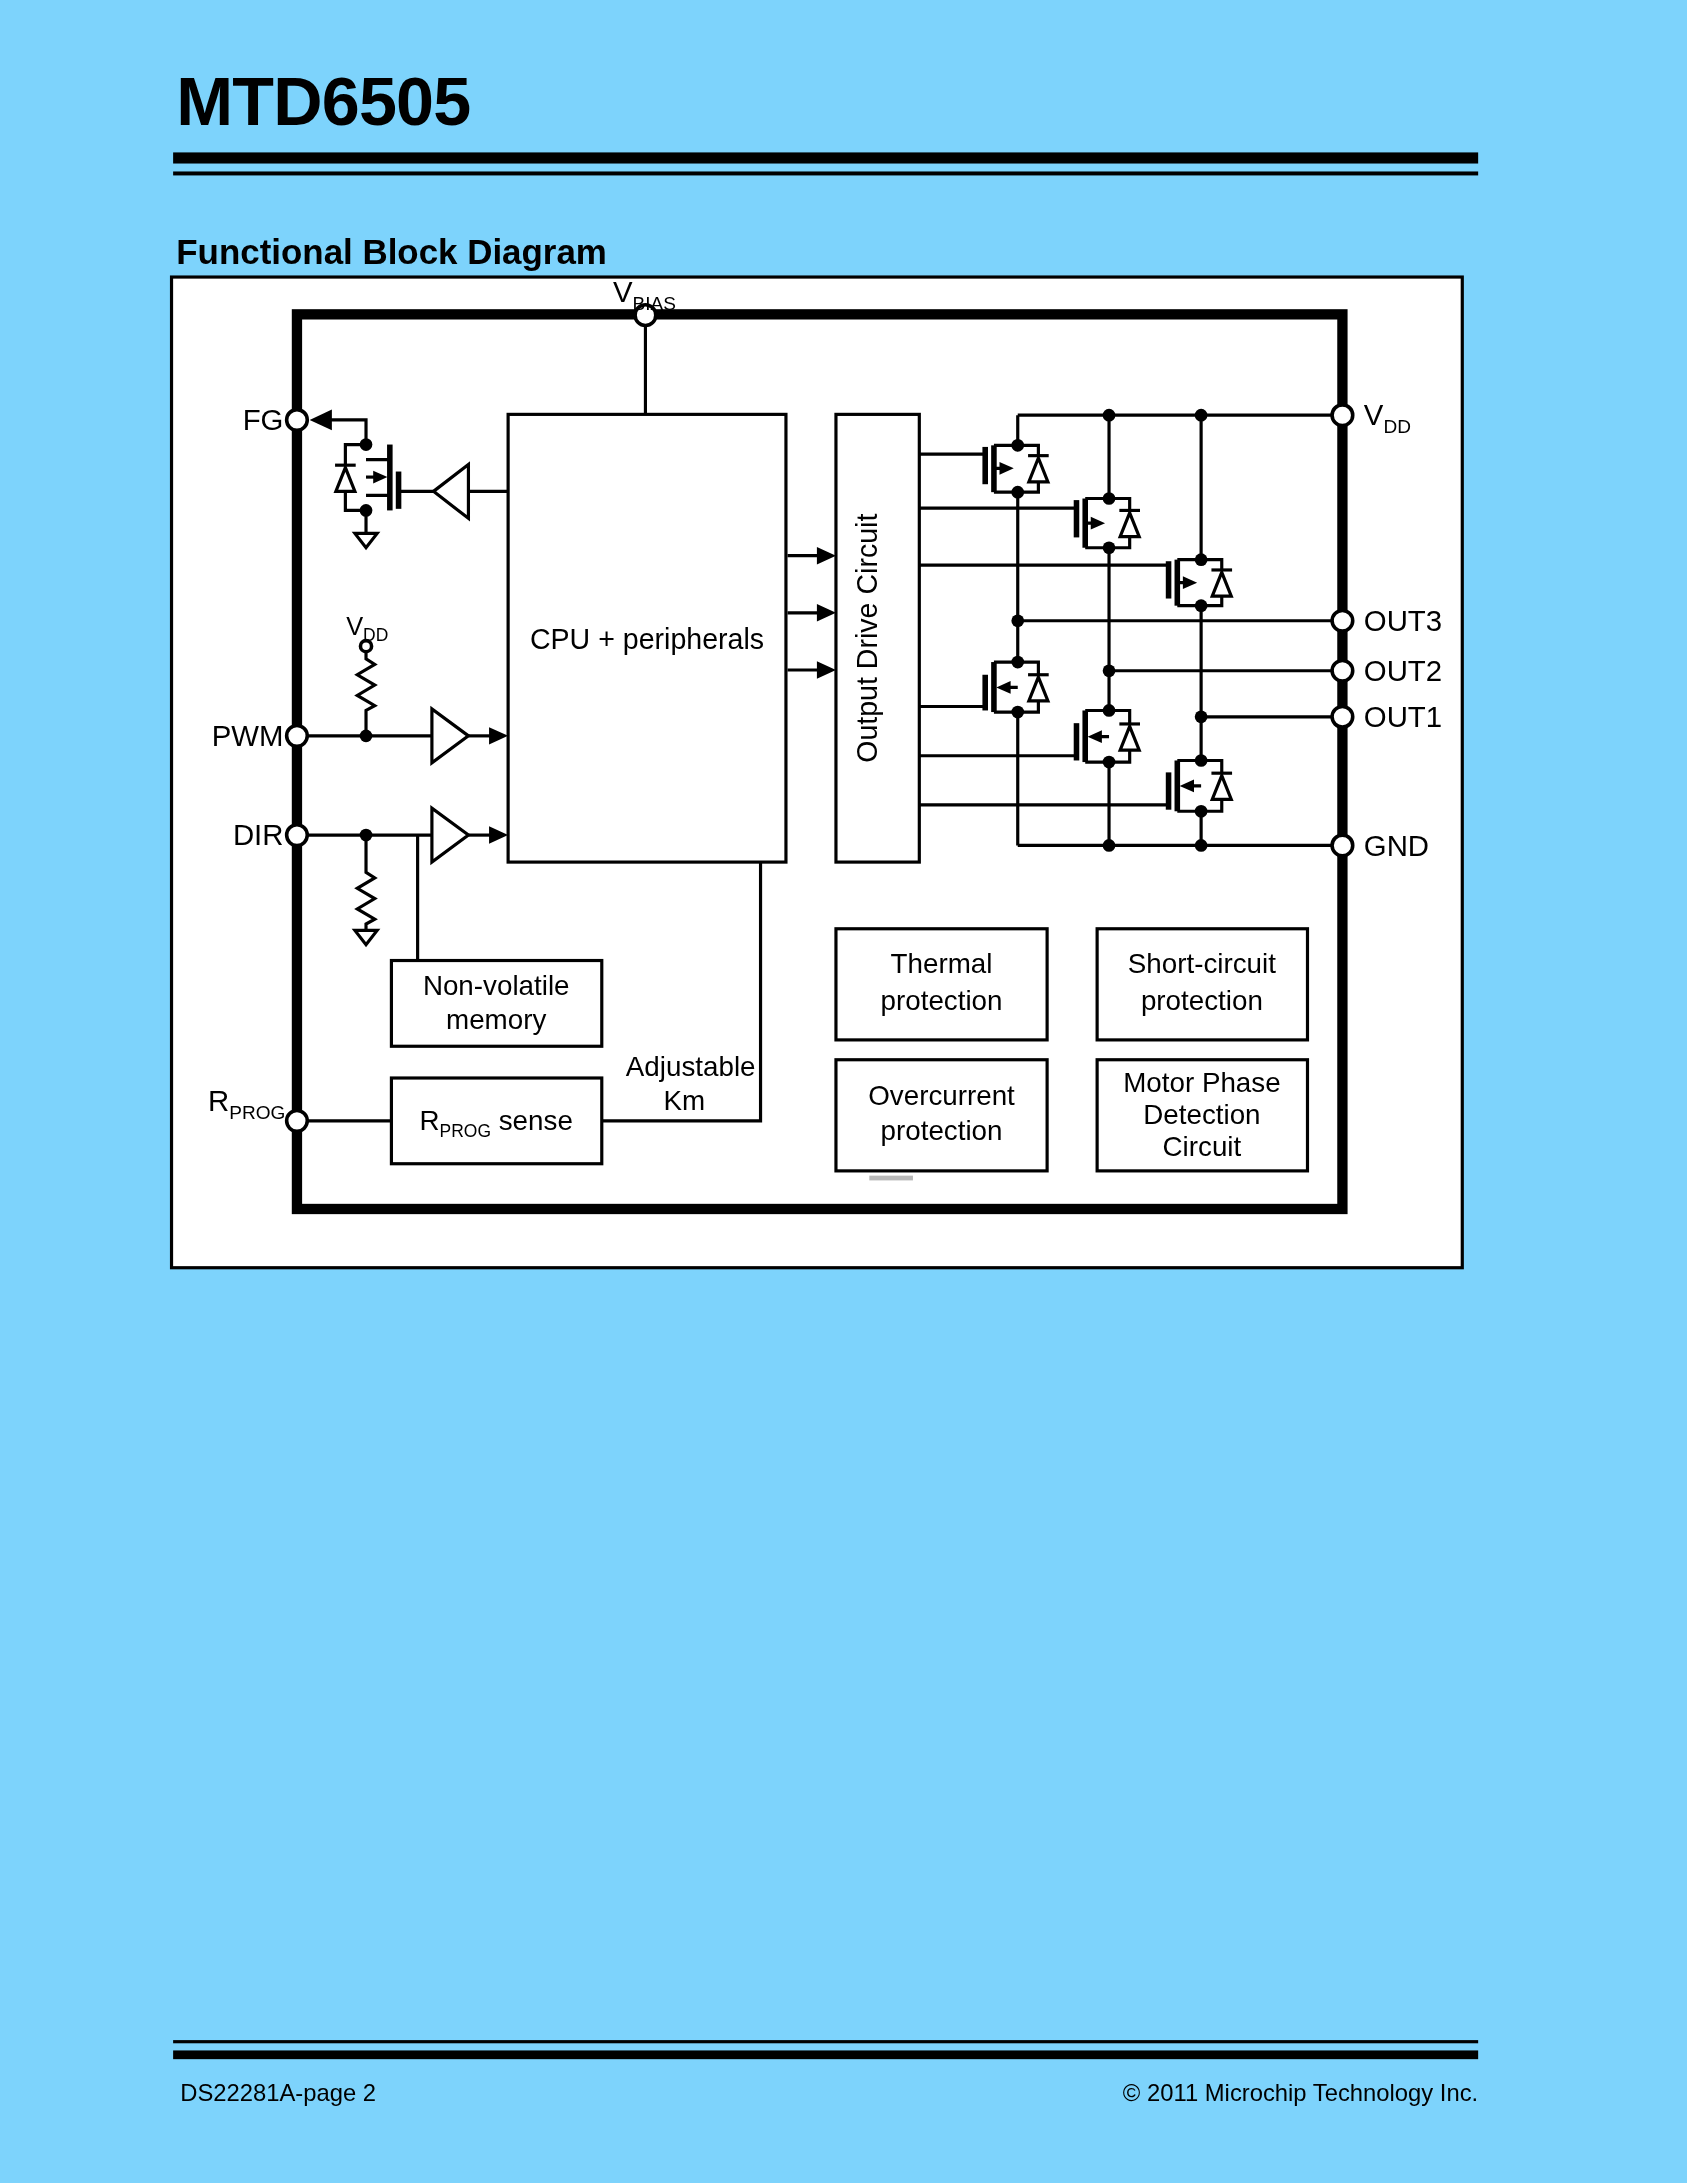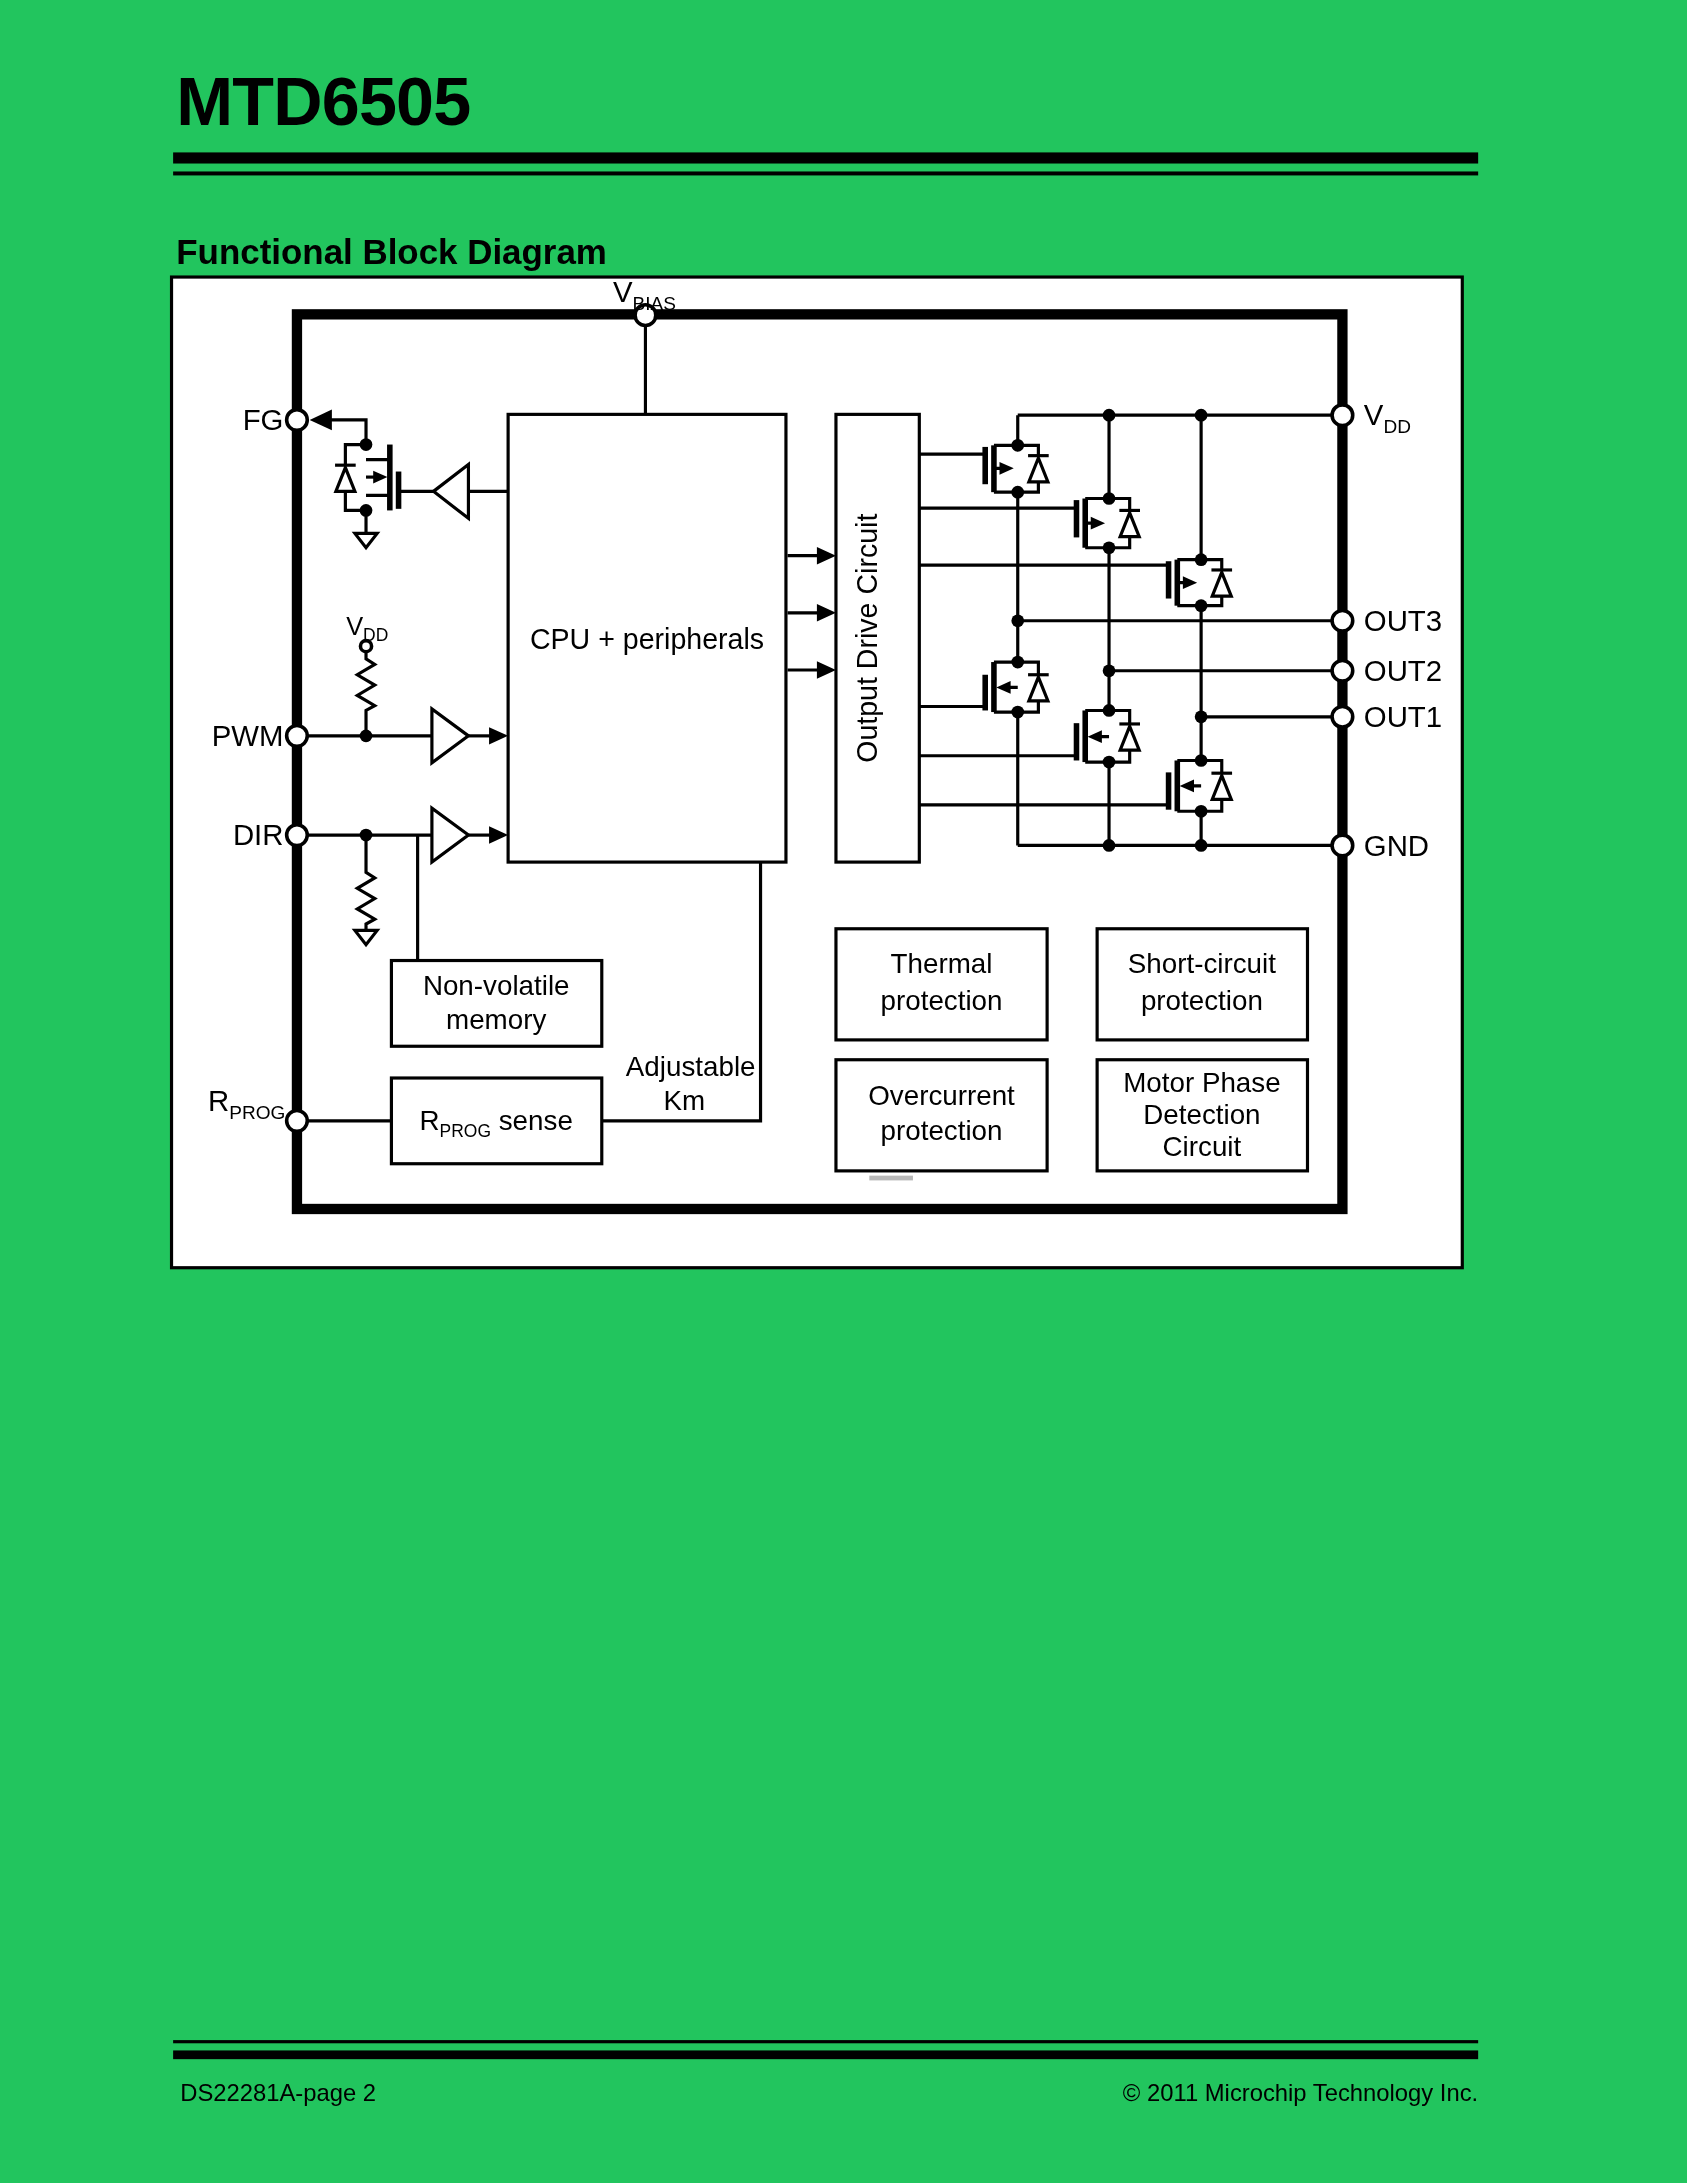--- a/index.html
+++ b/index.html
@@ -1,16 +1,16 @@
 <!DOCTYPE html>
 <html style="font-size:12.7px"><head>
 <meta charset="utf-8">
 <style>
   html,body{margin:0;padding:0;background:#e8e8e8;}
-  .page{position:relative;width:1687px;height:2183px;background:#22c55e;
+  .page{position:relative;width:1687px;height:2183px;background:#7dd3fc;
         font-family:"Liberation Sans", sans-serif;}
   svg{position:absolute;left:0;top:0;}
   svg text{fill:#000;}
   .wire{stroke:#000;stroke-width:4;fill:none;}
   .wire7{stroke:#000;stroke-width:7;fill:none;}
   .boxthin{stroke:#000;stroke-width:4;fill:#ffffff;}
   .boxthick{stroke:#000;stroke-width:13;fill:none;}
   .pin{stroke:#000;stroke-width:4.5;fill:#ffffff;}
   .dot{fill:#000;stroke:none;}
   .fill{fill:#000;stroke:none;}

